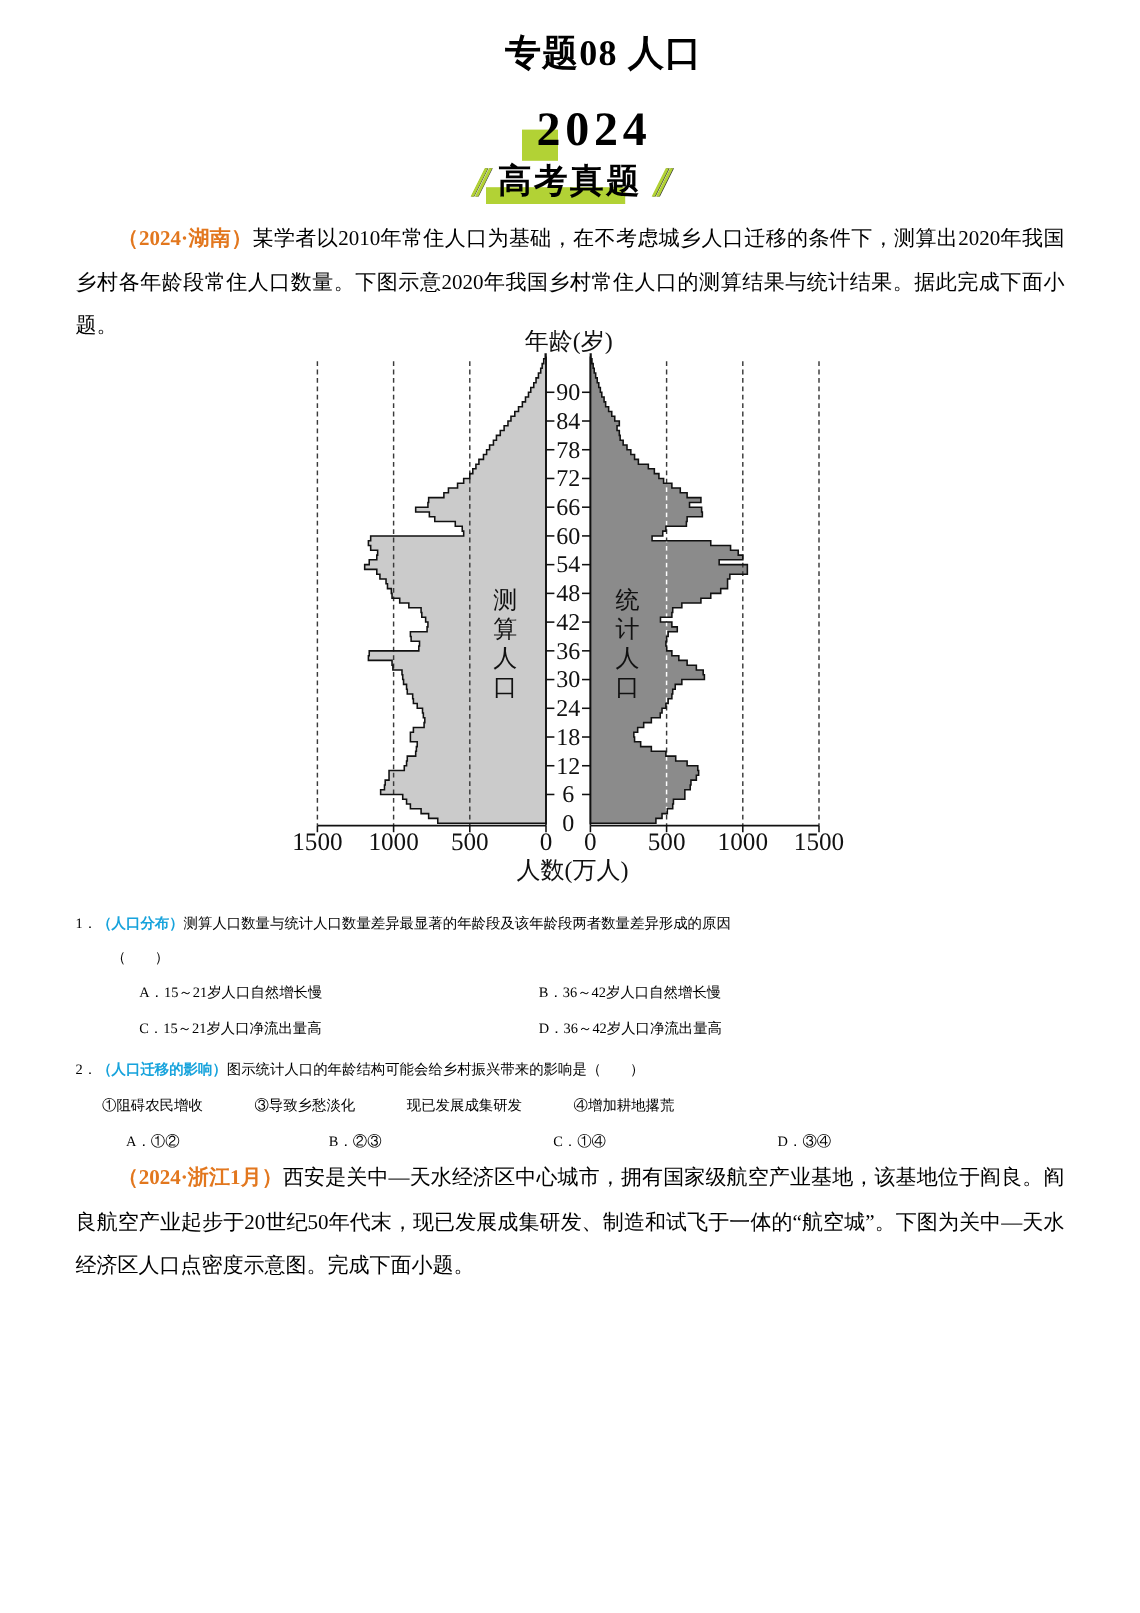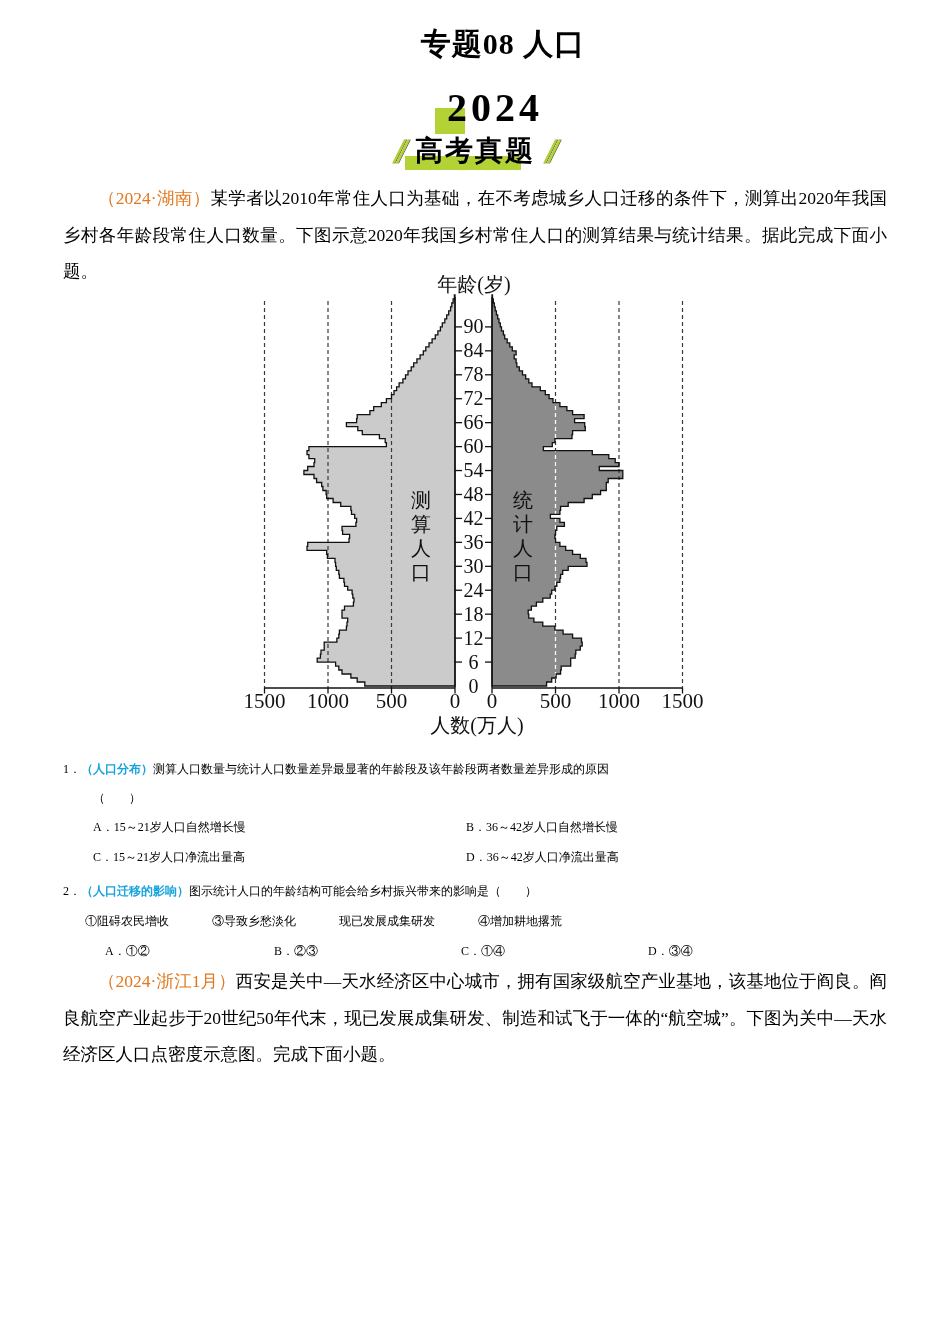--- a/index.html
+++ b/index.html
@@ -28,32 +28,32 @@
     position:relative;top:-2px;
   }
   .pill{position:relative;display:inline-block;font-size:28px;font-weight:900;
     letter-spacing:2px;font-family:"Liberation Sans",sans-serif;line-height:1.1;padding:0 2px;}
   .pill .bar{position:absolute;left:-8px;right:16px;bottom:-3px;height:14px;background:var(--green);z-index:0;}
   .pill .txt{position:relative;z-index:1;}
   .para{position:absolute;left:63px;width:824px;font-size:17.5px;line-height:36.5px;
     text-align:justify;text-indent:2em;}
   .p1{top:180px;}
   .p2{top:963px;}
-  .tag{color:var(--orange);font-weight:normal;margin-top:44px;}
+  .tag{color:var(--orange);font-weight:bold;margin-top:44px;}
   .chart{position:absolute;left:235px;top:275px;width:490px;height:470px;}
   .chart text{font-family:"Liberation Serif",serif;fill:#111;}
   .q{position:absolute;left:63px;width:824px;font-size:12px;}
   .q1{top:754px;}
   .q2{top:876px;}
   .stem{line-height:30px;}
   .topic{color:var(--blue);font-weight:bold;}
   .bracket{line-height:28px;padding-left:30px;}
   .optrow{position:relative;height:30px;line-height:30px;}
   .opt{position:absolute;white-space:nowrap;}
-  .o-a{left:30px;} .o-b{left:403px;}
+  .o-a{left:53px;} .o-b{left:386px;}
   .items{line-height:30px;padding-left:22px;}
   .items .item{margin-right:40px;}
   .items .item:last-child{margin-right:0;}
   .ansrow{position:relative;height:30px;line-height:30px;}
   .ans-a{left:42px;} .ans-b{left:211px;} .ans-c{left:398px;} .ans-d{left:585px;}
 </style>
 </head>
 <body>
 
 <div class="page">

